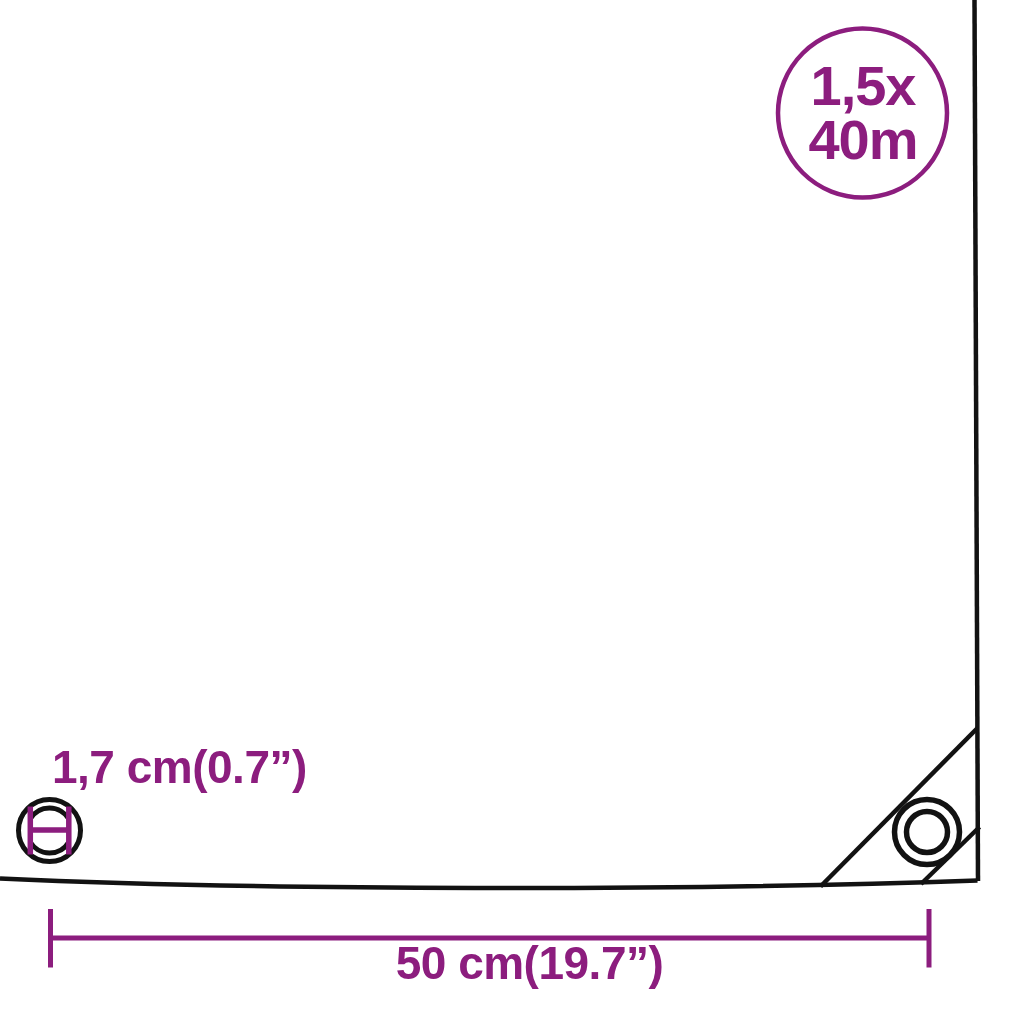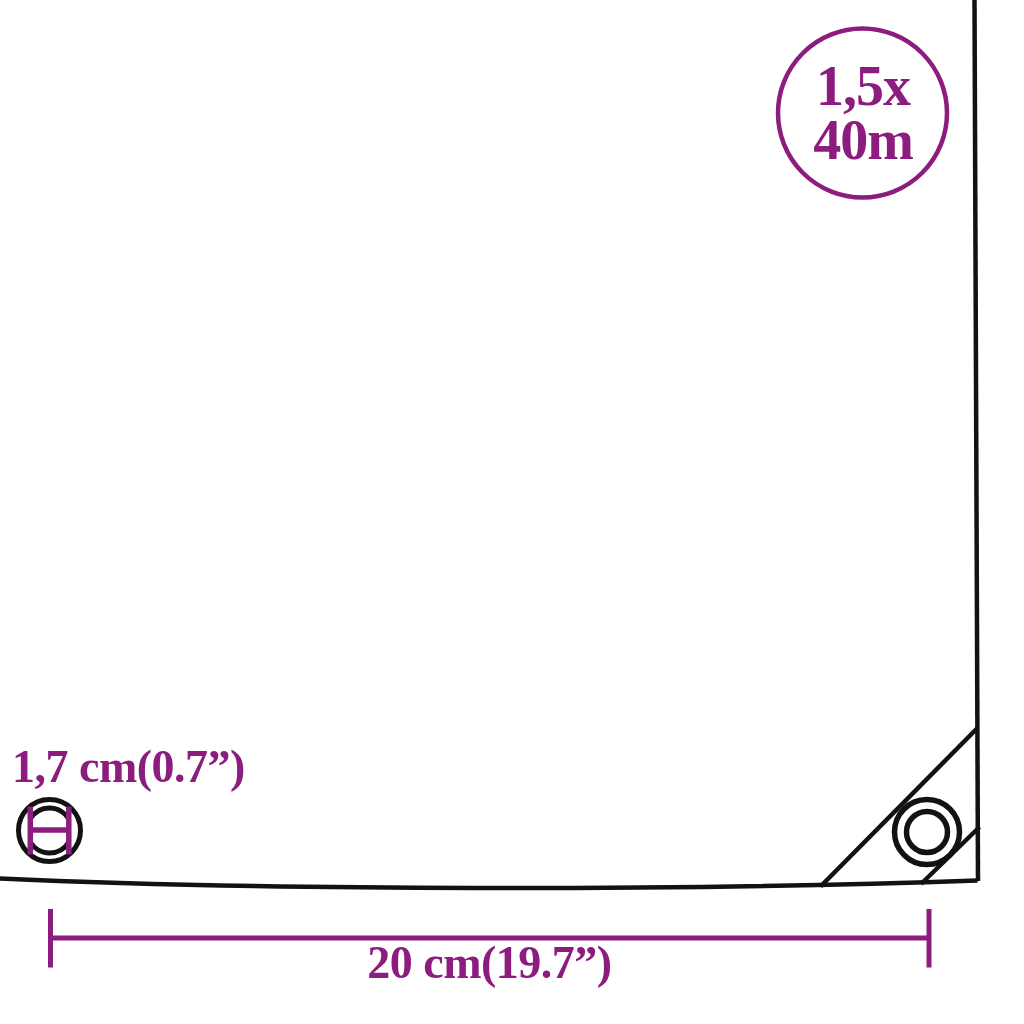--- a/index.html
+++ b/index.html
@@ -4,31 +4,32 @@
 <style>
   * { margin: 0; padding: 0; box-sizing: border-box; }
   html, body {
     width: 1024px; height: 1024px;
     font-family: "Liberation Sans", sans-serif;
     overflow: hidden;
   }
   .canvas {
     position: absolute;
     left: 0; top: 0;
-    width: 925px; height: 1024px; font-family: Liberation Serif, serif;
+    width: 925px; height: 1024px;
   }
   .diagram-svg {
     position: absolute;
     left: 0; top: 0;
   }
   .label {
     position: absolute;
     font-weight: 700;
     white-space: nowrap;
     letter-spacing: -0.5px;
+    margin-left: 40px;
   }
   .badge-line {
     position: absolute;
     left: 763px;
     width: 200px;
     text-align: center;
     font-weight: 700;
     font-size: 56px;
     line-height: 54px;
     letter-spacing: -1px;
@@ -84,15 +85,15 @@
       <path d="M 50.5 909 L 50.5 967.5" fill="none" stroke-width="5" stroke="#8C1D7E"></path>
       <path d="M 929 909 L 929 967.5" fill="none" stroke-width="5" stroke="#8C1D7E"></path>
     </g>
   </svg>
 
   <div class="badge-line badge-line-1" style="color: rgb(140, 29, 126);">1,5x</div>
   <div class="badge-line badge-line-2" style="color: rgb(140, 29, 126);">40m</div>
 
   <div class="label eyelet-label" style="color: rgb(140, 29, 126);">1,7 cm(0.7”)</div>
 
-  <div class="label width-label" style="color: rgb(140, 29, 126);">20 cm(19.7”)</div>
+  <div class="label width-label" style="color: rgb(140, 29, 126);">50 cm(19.7”)</div>
 
 </div>
 
 </body></html>

